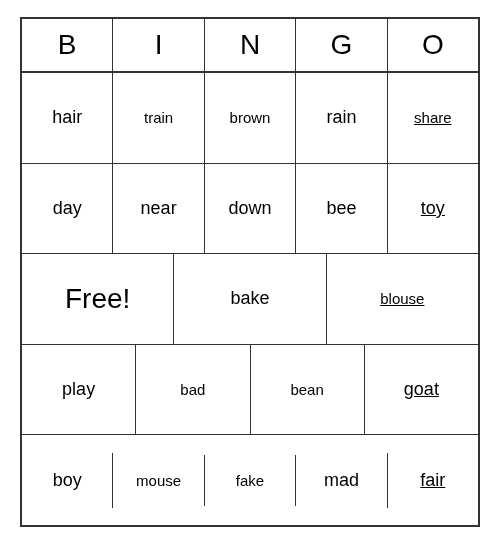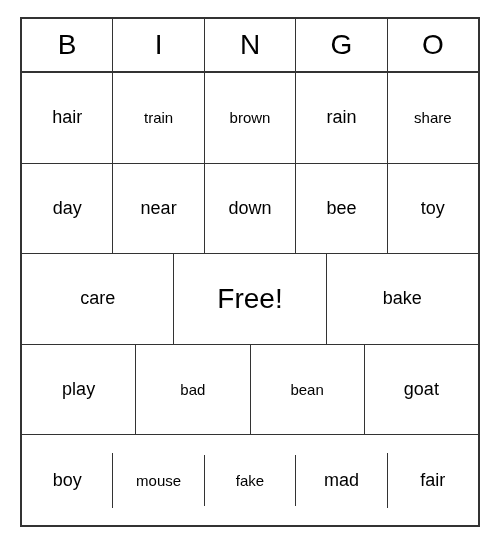--- a/index.html
+++ b/index.html
@@ -69,20 +69,21 @@
       justify-content: center;
       align-items: center;
       font-size: 18px;
       border-right: 1px solid #333;
       text-align: center;
       padding: 17px;
     }
 
     .bingo-cell:last-child {
       border-right: none;
+      text-decoration: underline;
     }
 
     .bingo-cell.free {
       font-size: 28px;
       font-weight: normal;
     }
 
     .bingo-cell.small-text {
       font-size: 15px;
     }
@@ -107,23 +108,23 @@
         <div class="bingo-cell small-text">share</div>
       </div>
       <div class="bingo-row">
         <div class="bingo-cell">day</div>
         <div class="bingo-cell">near</div>
         <div class="bingo-cell">down</div>
         <div class="bingo-cell">bee</div>
         <div class="bingo-cell">toy</div>
       </div>
       <div class="bingo-row">
-        <div class="bingo-cell">care</div>
         <div class="bingo-cell free">Free!</div>
         <div class="bingo-cell">bake</div>
+        <div class="bingo-cell small-text">blouse</div>
       </div>
       <div class="bingo-row">
         <div class="bingo-cell">play</div>
         <div class="bingo-cell small-text">bad</div>
         <div class="bingo-cell small-text">bean</div>
         <div class="bingo-cell">goat</div>
       </div>
       <div class="bingo-row">
         <div class="bingo-cell">boy</div>
         <div class="bingo-cell small-text">mouse</div>

